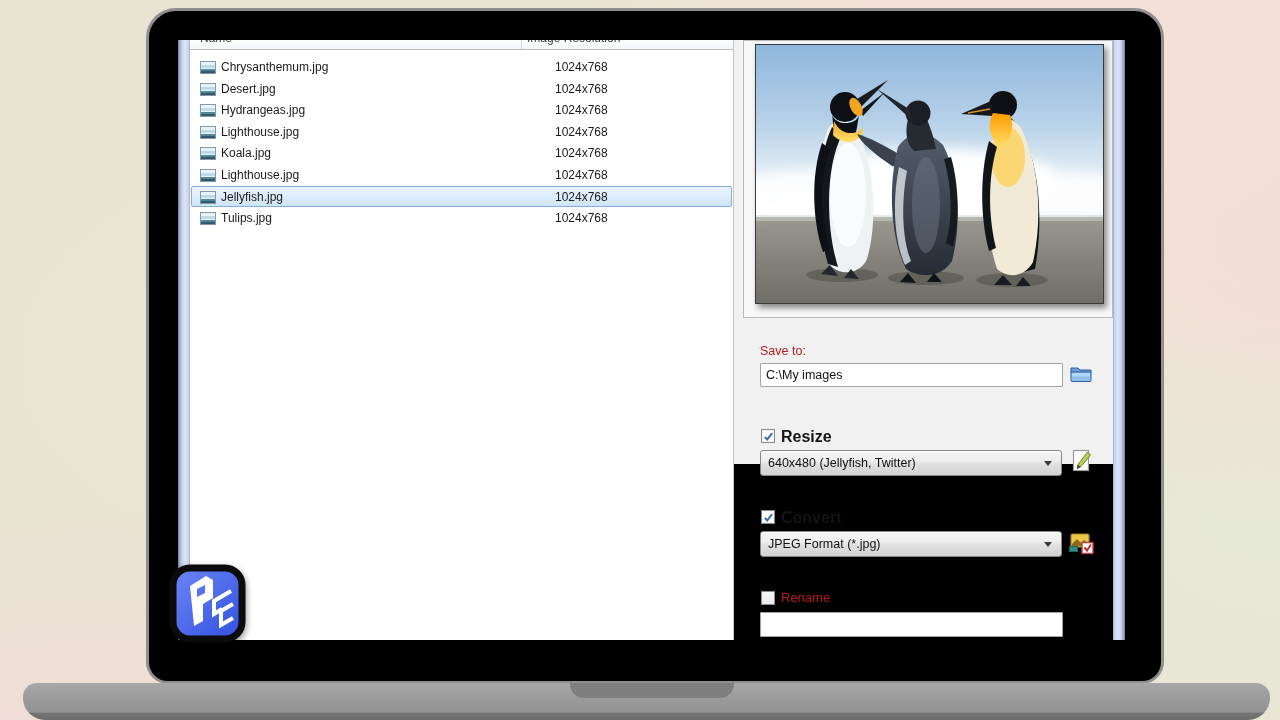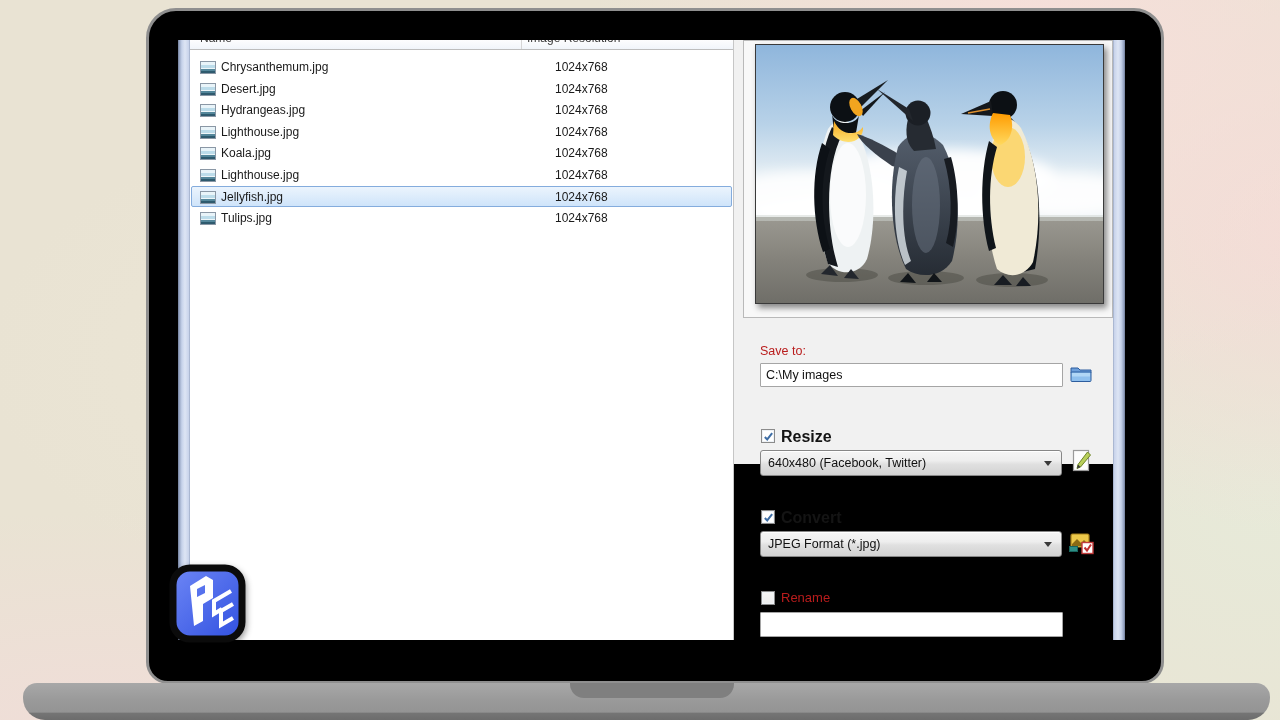--- a/index.html
+++ b/index.html
@@ -231,21 +231,21 @@
       </svg>
     </button>
 
     <span class="cb checked" style="left:583px;top:389px;">
       <svg width="11" height="11" viewBox="0 0 12 12">
         <path d="M2,6.5 L4.6,9.2 L10,2.4" fill="none" stroke="#3f6ea5" stroke-width="2.2"></path>
       </svg>
     </span>
     <span class="group-label" style="left:603px;top:388px;">Resize</span>
     <div class="w7select" style="left:582px;top:410px;">
-      <span>640x480 (Facebook, Twitter)</span>
+      <span>640x480 (Jellyfish, Twitter)</span>
       <span class="arrow"></span>
     </div>
     <button class="icon-btn" style="left:893px;top:408px;width:22px;height:28px;">
       <svg width="21" height="26" viewBox="0 0 21 26">
         <rect x="1.5" y="2.5" width="15" height="20" fill="#fdfdfd" stroke="#9a9a9a" stroke-width="1.2"></rect>
         <path d="M15.5,4 L18.5,7 L8.5,19 L5,20.5 L6,16.5 Z" fill="#b8cf5a" stroke="#6e8428" stroke-width="1"></path>
         <path d="M6,16.5 L8.5,19 L5,20.5 Z" fill="#3c3c3c"></path>
       </svg>
     </button>
 

